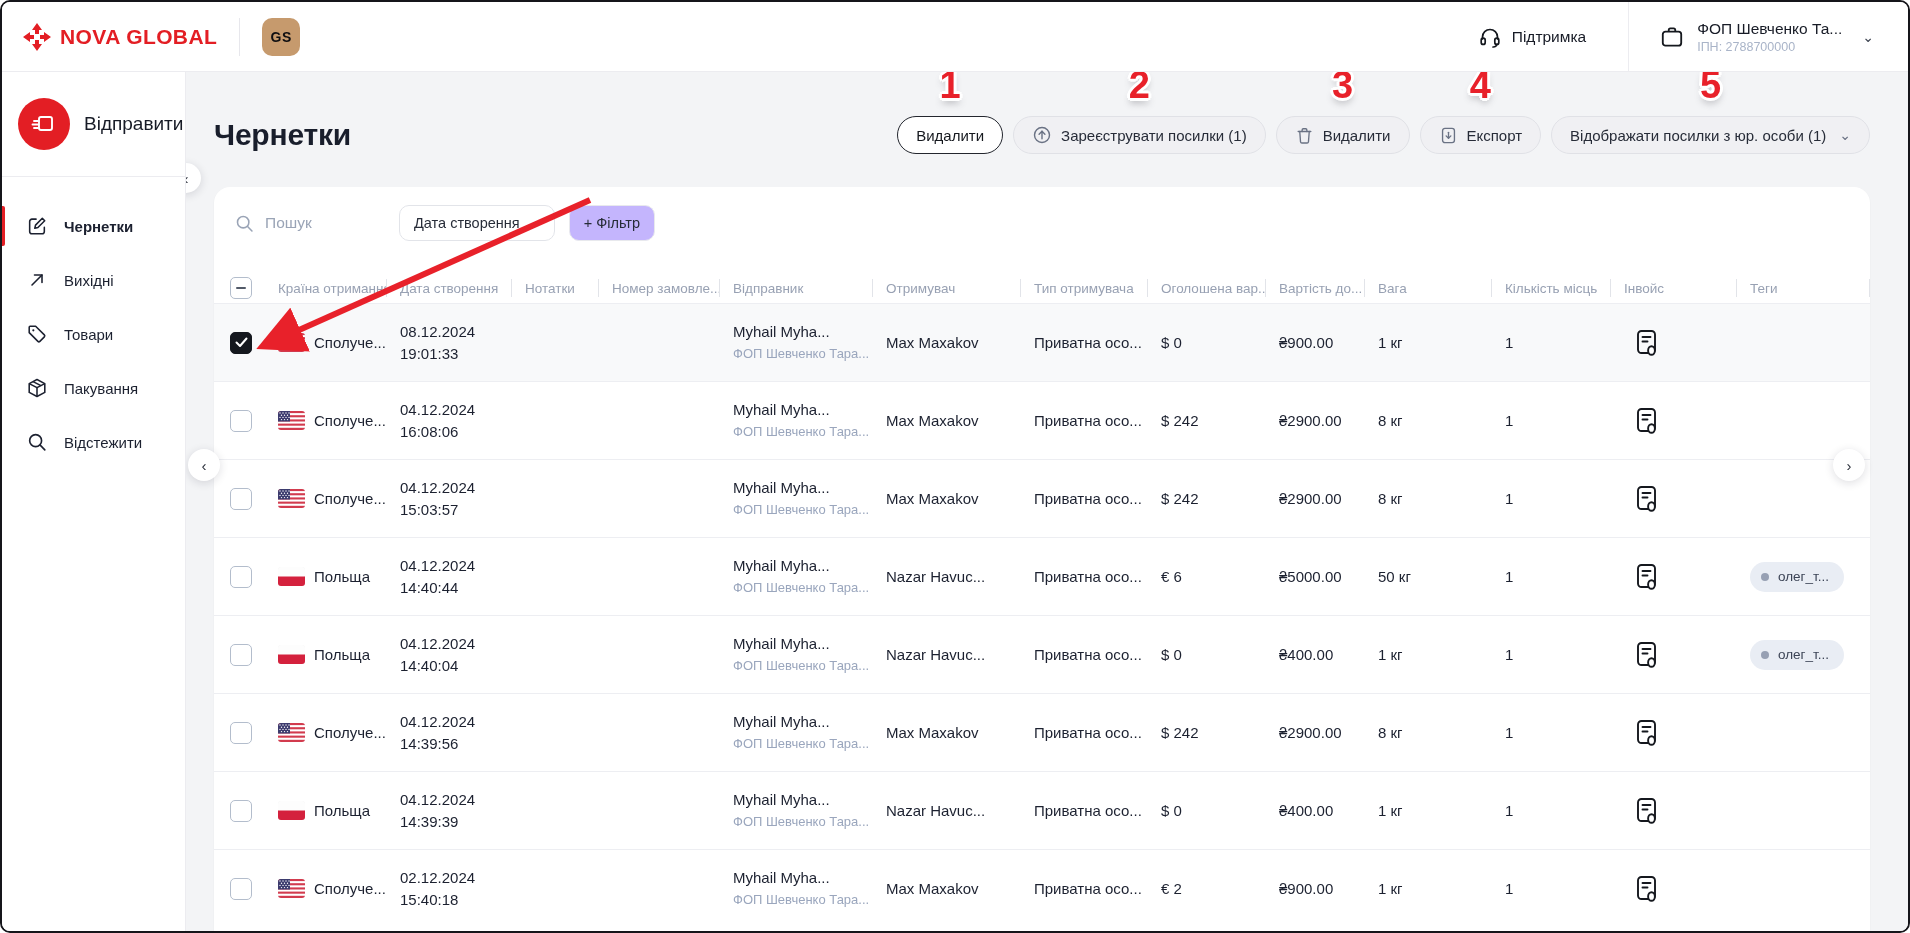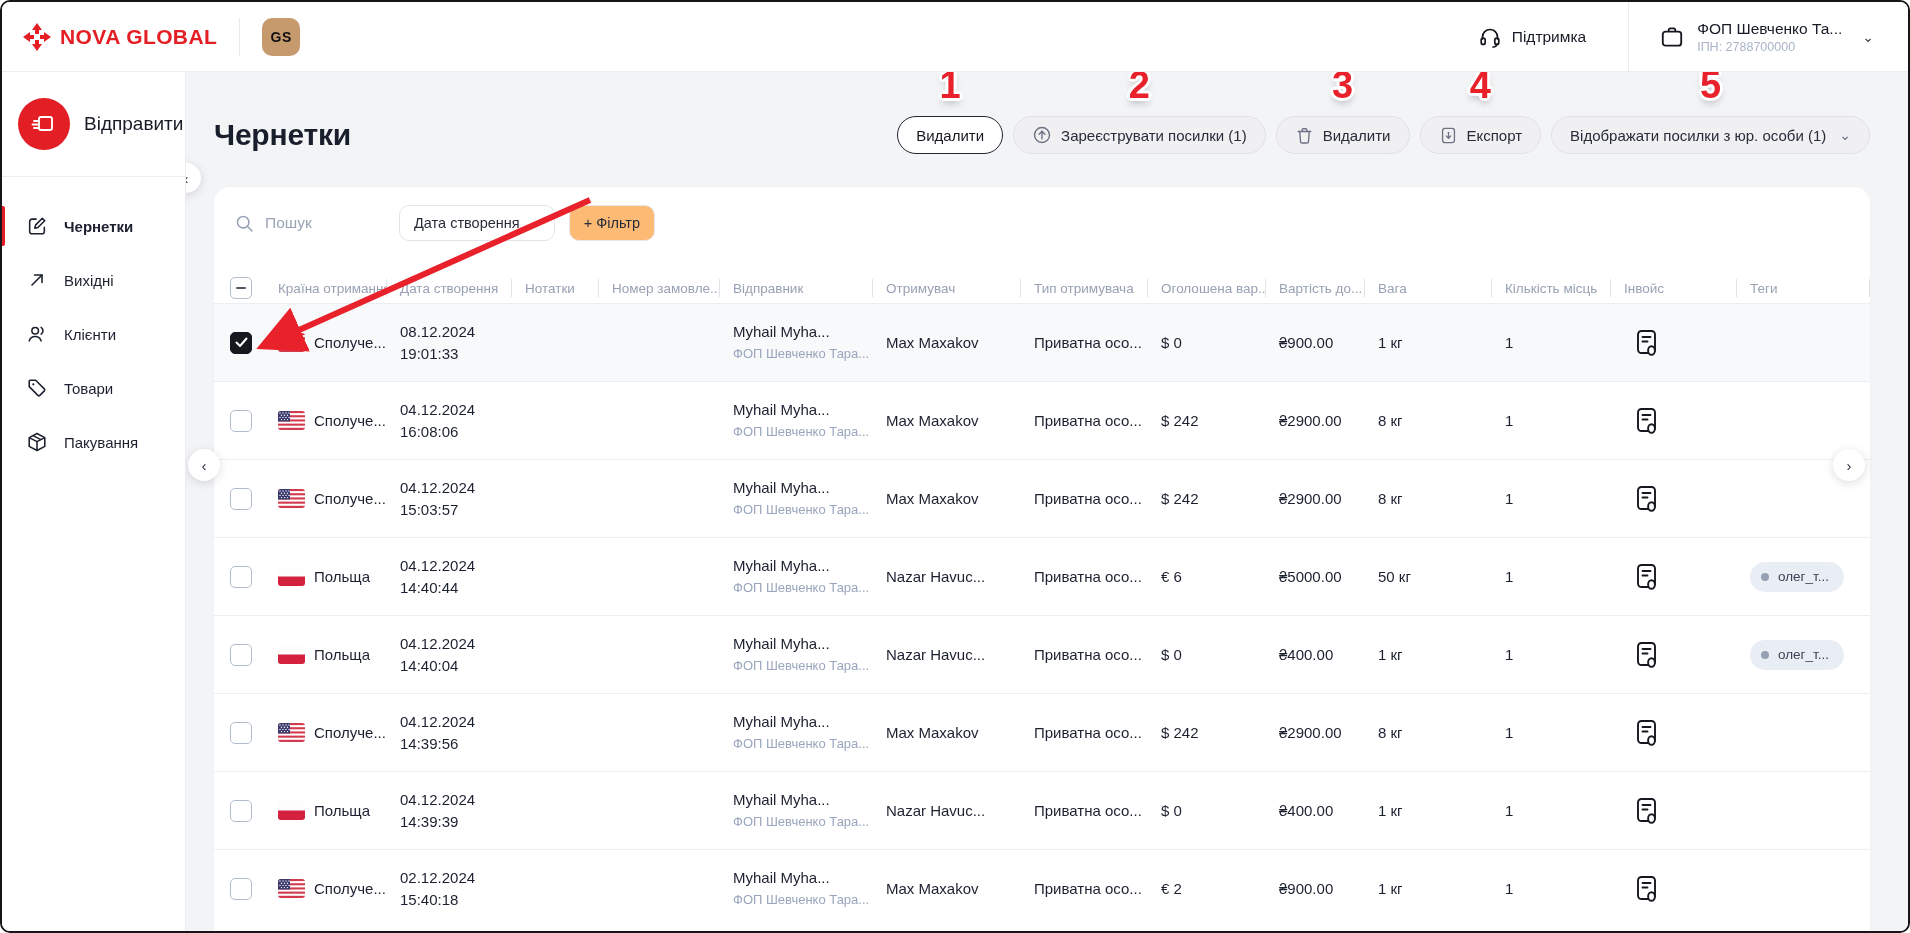--- a/index.html
+++ b/index.html
@@ -47,21 +47,21 @@
   .btn .chev { margin-left:4px; color:#6a7284; }
 
   
   .card { position:absolute; top:115px; left:28px; right:38px; bottom:-24px; background:#fff; border-radius:16px; box-shadow:0 1px 2px rgba(16,24,40,.05); }
   .filters { display:flex; align-items:center; gap:14px; padding:18px 16px 0 20px; height:54px; }
   .search { display:flex; align-items:center; gap:10px; }
   .search input { border:none; outline:none; background:transparent; font-size:15.5px; width:120px; color:#1c2130; font-family:inherit; }
   .search input::placeholder { color:#9aa4b6; }
   .chip { display:flex; align-items:center; gap:8px; height:36px; padding:0 14px; border-radius:10px; font-size:14.5px; color:#272c38; cursor:pointer; }
   .chip-outline { background:#fff; border:1px solid #e2e4e9; }
-  .chip-fill { background:#fdba74; border:1px solid #e8e9ed; }
+  .chip-fill { background:#c4b5fd; border:1px solid #e8e9ed; }
   .chip .chev { margin-left:2px; color:#8b94a6; font-size:12px; }
 
   
   .tbl { margin-top:32px; }
   .grid-row { display:grid; grid-template-columns:50px 122px 125px 87px 121px 153px 148px 127px 118px 99px 127px 119px 126px 1fr; align-items:center; }
   .thead { height:30px; }
   .th { position:relative; font-size:13.5px; color:#98a1b3; padding-left:14px; white-space:nowrap; overflow:hidden; height:30px; display:flex; align-items:center; }
   .th.sep::before { content:""; position:absolute; left:0; top:6px; height:18px; width:1px; background:#e2e4e9; }
   .th.last::after { content:""; position:absolute; right:0; top:6px; height:18px; width:1px; background:#e2e4e9; }
   .trow { height:78px; border-top:1px solid #edeef2; font-size:15px; color:#1c2130; }
@@ -160,47 +160,46 @@
         <span class="nav-ic">
           <svg width="20" height="20" viewBox="0 0 24 24" fill="none" stroke="#1c2130" stroke-width="1.9" stroke-linecap="round" stroke-linejoin="round">
             <path d="M6 18 L18 6"></path>
               <path d="M9 6 h9 v9"></path>
           </svg>
         </span>
         <span>Вихідні</span>
       </div>
       <div class="nav-item">
         <span class="nav-ic">
-          <svg width="22" height="22" viewBox="0 0 24 24" fill="none" stroke="#1c2130" stroke-width="1.7" stroke-linecap="round">
-            <circle cx="10" cy="8.5" r="3.6"></circle>
-            <path d="M3.5 19.5 a6.8 6.8 0 0 1 13 0"></path>
-            <path d="M16.5 4.8 a4.4 4.4 0 0 1 0 7.4"></path>
-          </svg>
-        </span>
-        <span>Клієнти</span>
-      </div>
-      <div class="nav-item">
-        <span class="nav-ic">
           <svg width="22" height="22" viewBox="0 0 24 24" fill="none" stroke="#1c2130" stroke-width="1.7" stroke-linejoin="round">
             <path d="M3.5 10.5 V4.5 A1 1 0 0 1 4.5 3.5 h6 l9.5 9.5 a1.5 1.5 0 0 1 0 2.1 l-4.9 4.9 a1.5 1.5 0 0 1-2.1 0 Z"></path>
             <circle cx="8" cy="8" r="1.2" fill="#1c2130" stroke="none"></circle>
           </svg>
         </span>
         <span>Товари</span>
       </div>
       <div class="nav-item">
         <span class="nav-ic">
           <svg width="22" height="22" viewBox="0 0 24 24" fill="none" stroke="#1c2130" stroke-width="1.7" stroke-linejoin="round">
             <path d="M12 2.8 L20.5 7.2 V16.8 L12 21.2 L3.5 16.8 V7.2 Z"></path>
             <path d="M3.5 7.2 L12 11.6 L20.5 7.2"></path>
             <path d="M12 11.6 V21.2"></path>
             <path d="M7.7 5 L16.3 9.4"></path>
           </svg>
         </span>
         <span>Пакування</span>
+      </div>
+      <div class="nav-item">
+        <span class="nav-ic">
+          <svg width="22" height="22" viewBox="0 0 24 24" fill="none" stroke="#1c2130" stroke-width="1.8" stroke-linecap="round">
+            <circle cx="10.5" cy="10.5" r="6.5"></circle>
+              <path d="M15.5 15.5 L20.5 20.5"></path>
+          </svg>
+        </span>
+        <span>Відстежити</span>
       </div>
     </nav>
   </aside>
 
   <main class="main">
     <div class="page-head">
       <h1 class="page-title">Чернетки</h1>
       <div class="toolbar">
         <div class="tb-wrap">
           <span class="ann">1</span>

